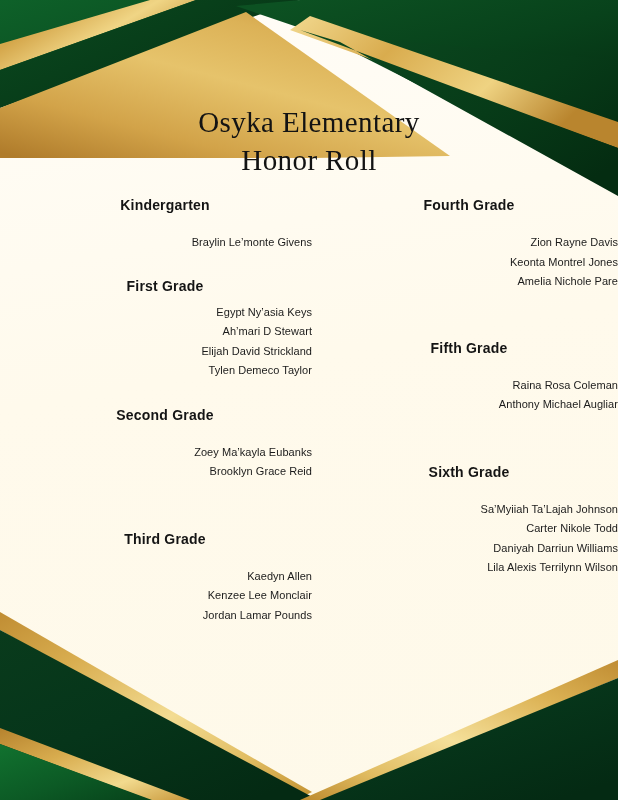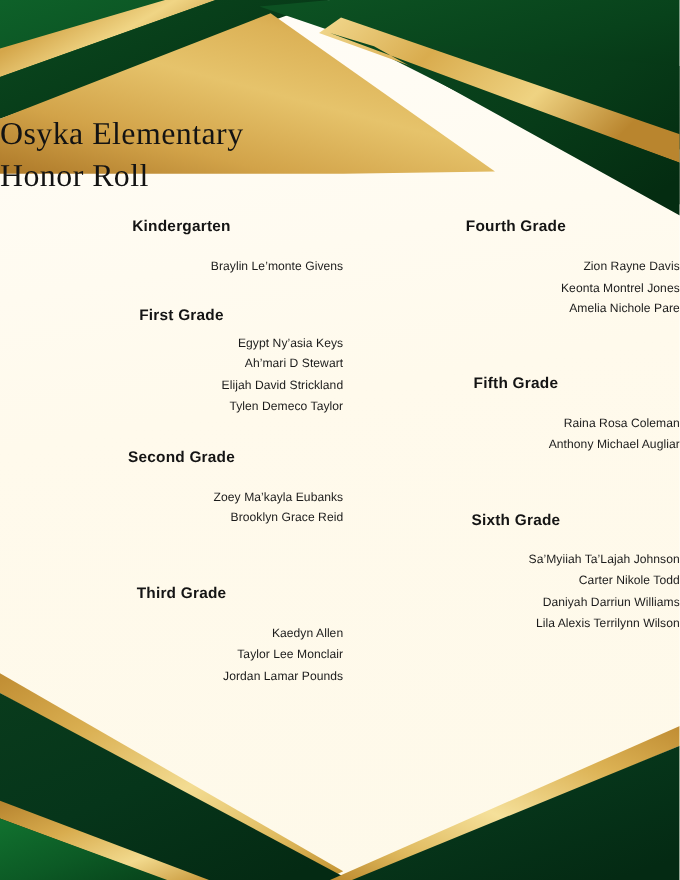--- a/index.html
+++ b/index.html
@@ -30,20 +30,21 @@
     top: 0;
     width: 618px;
     height: 800px;
   }
 
   .title-block {
     position: absolute;
     top: 103px;
     left: 0;
     width: 618px;
+    text-align: center;
     color: #131313;
     font-family: "Liberation Serif", "DejaVu Serif", serif;
     font-size: 29px;
     line-height: 38px;
     letter-spacing: 0.4px;
   }
   .title-line { display: block; }
 
   .columns {
     position: absolute;
@@ -226,21 +227,21 @@
             <div class="grade-heading">Second Grade</div>
             <ul class="name-list" style="margin-top: 19px;">
               <li class="name-item">Zoey Ma’kayla Eubanks</li>
               <li class="name-item">Brooklyn Grace Reid</li>
             </ul>
           </div>
           <div class="grade-block" style="margin-top: 48px;">
             <div class="grade-heading">Third Grade</div>
             <ul class="name-list" style="margin-top: 19px;">
               <li class="name-item">Kaedyn Allen</li>
-              <li class="name-item">Taylor Lee Monclair</li>
+              <li class="name-item">Kenzee Lee Monclair</li>
               <li class="name-item">Jordan Lamar Pounds</li>
             </ul>
           </div>
         </div>
       <div class="col col-right" id="col-right">
           <div class="grade-block">
             <div class="grade-heading">Fourth Grade</div>
             <ul class="name-list" style="margin-top: 19px;">
               <li class="name-item">Zion Rayne Davis</li>
               <li class="name-item">Keonta Montrel Jones</li>

